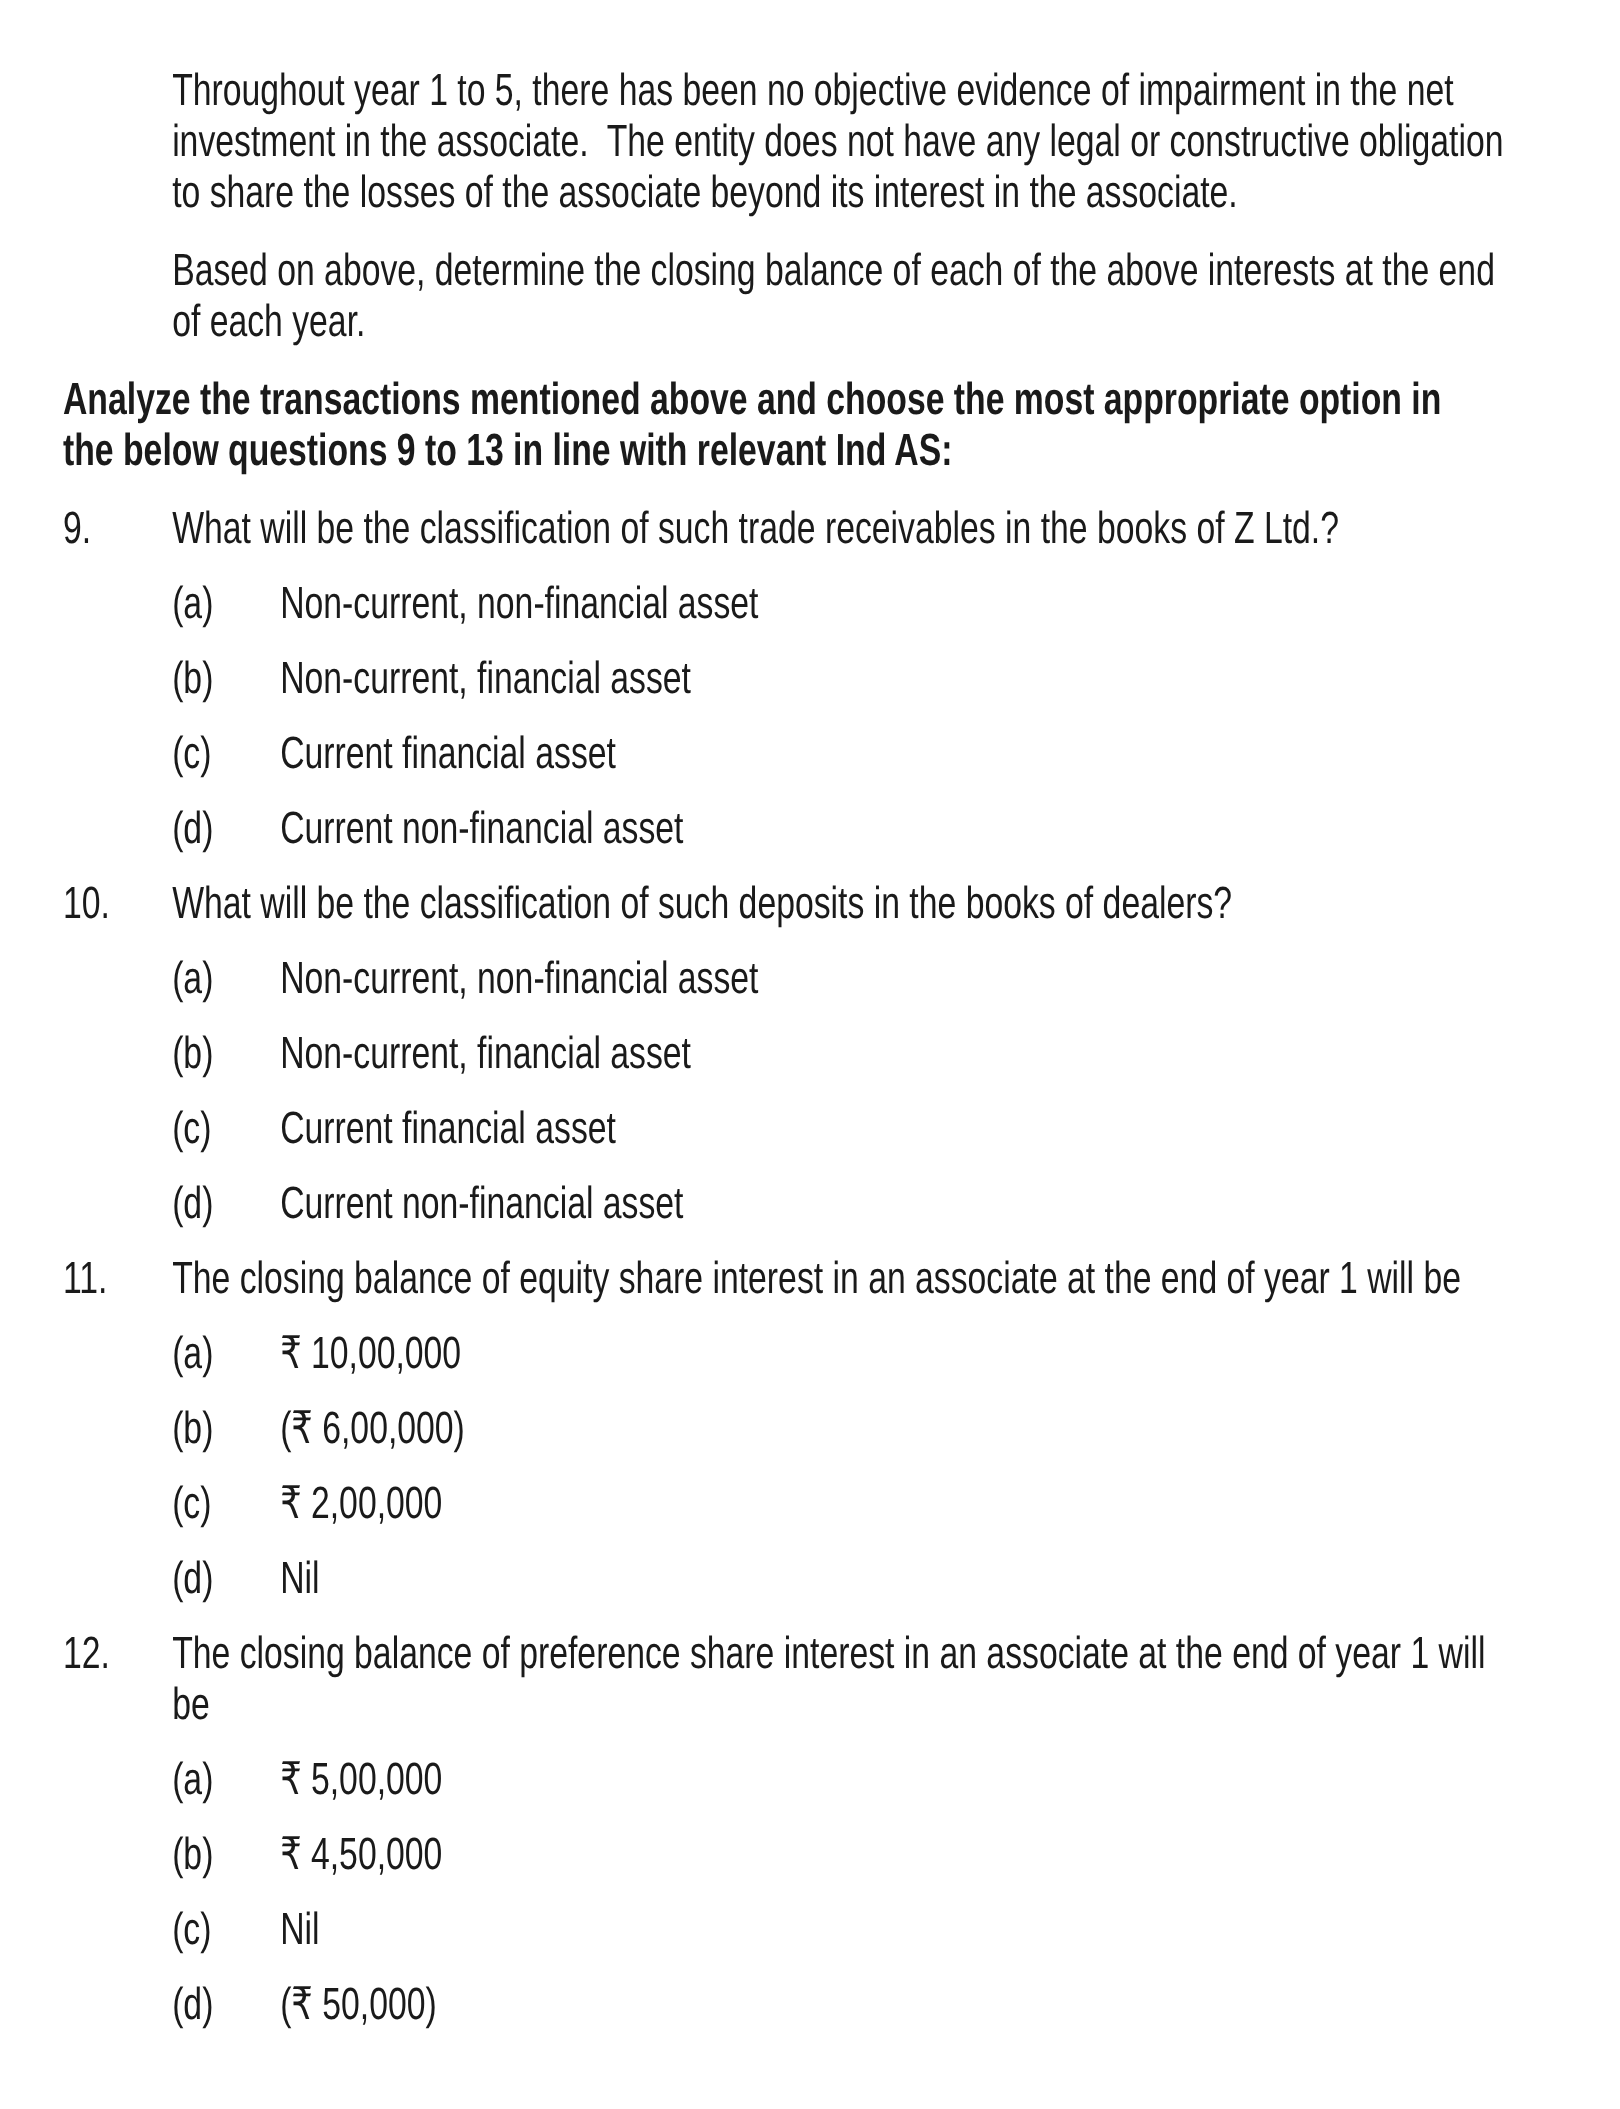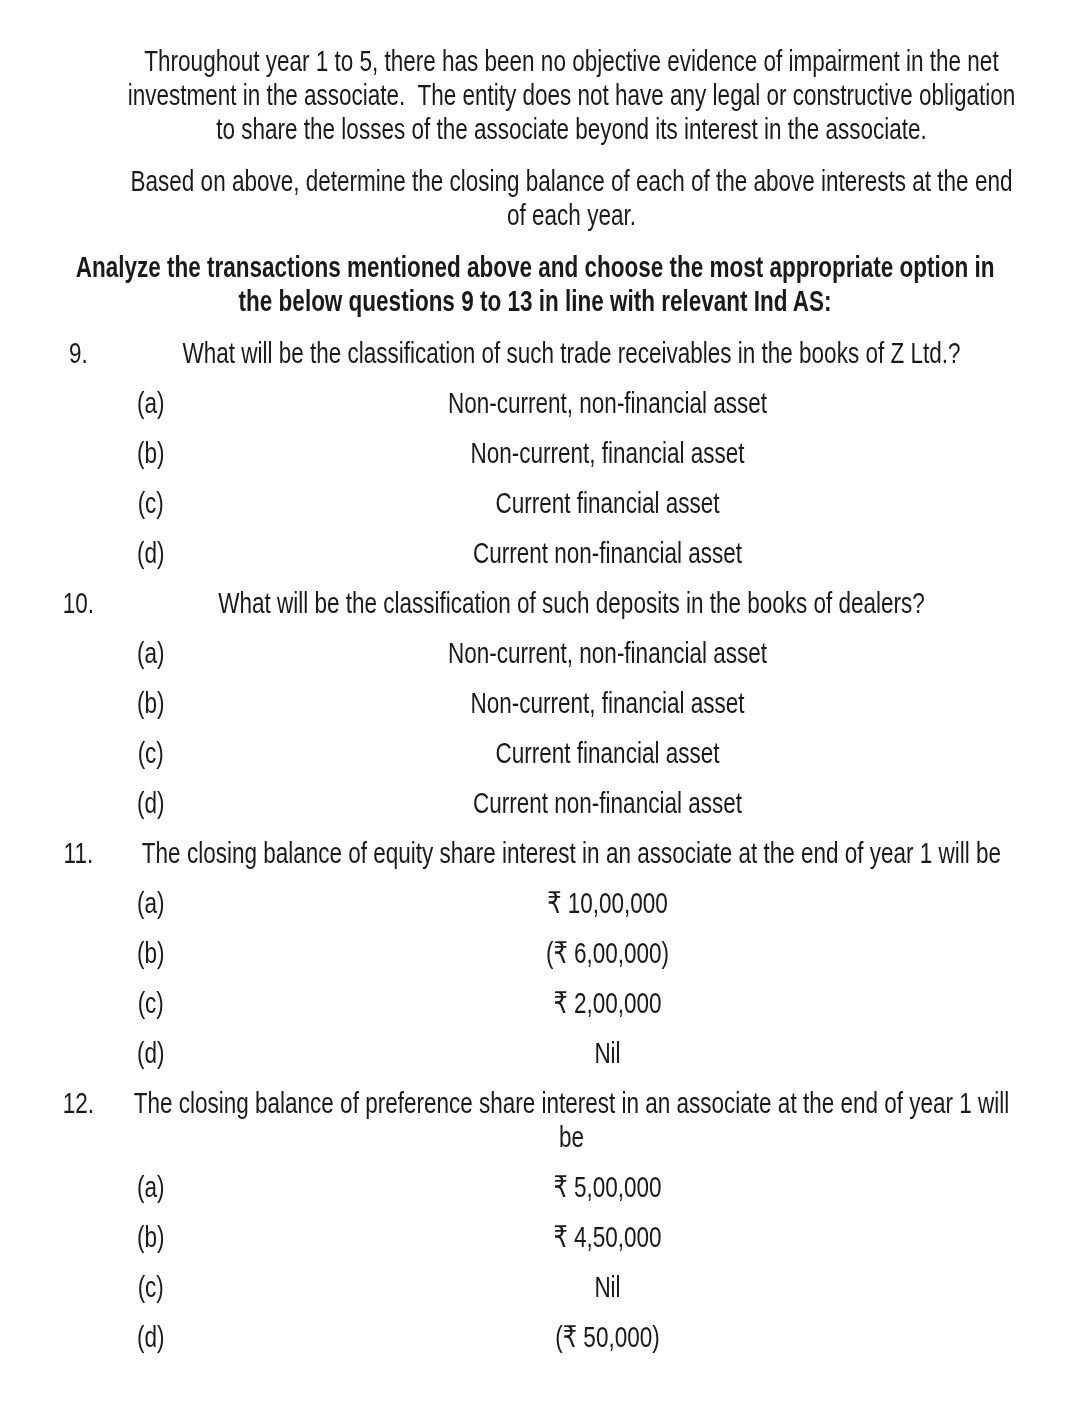--- a/index.html
+++ b/index.html
@@ -6,21 +6,20 @@
       margin: 0;
       padding: 0;
       background: #ffffff;
     }
     .viewport {
       position: relative;
       width: 1080px;
       height: 1406px;
       background: #ffffff;
       overflow: hidden;
-      text-align: center;
     }
     
     .scale-wrap {
       width: 1440px;
       transform: scaleX(0.75);
       transform-origin: top left;
       box-sizing: border-box;
       padding: 44px 69px 0 56px;
       font-family: "Liberation Sans", "DejaVu Sans", sans-serif;
       font-size: 30px;

